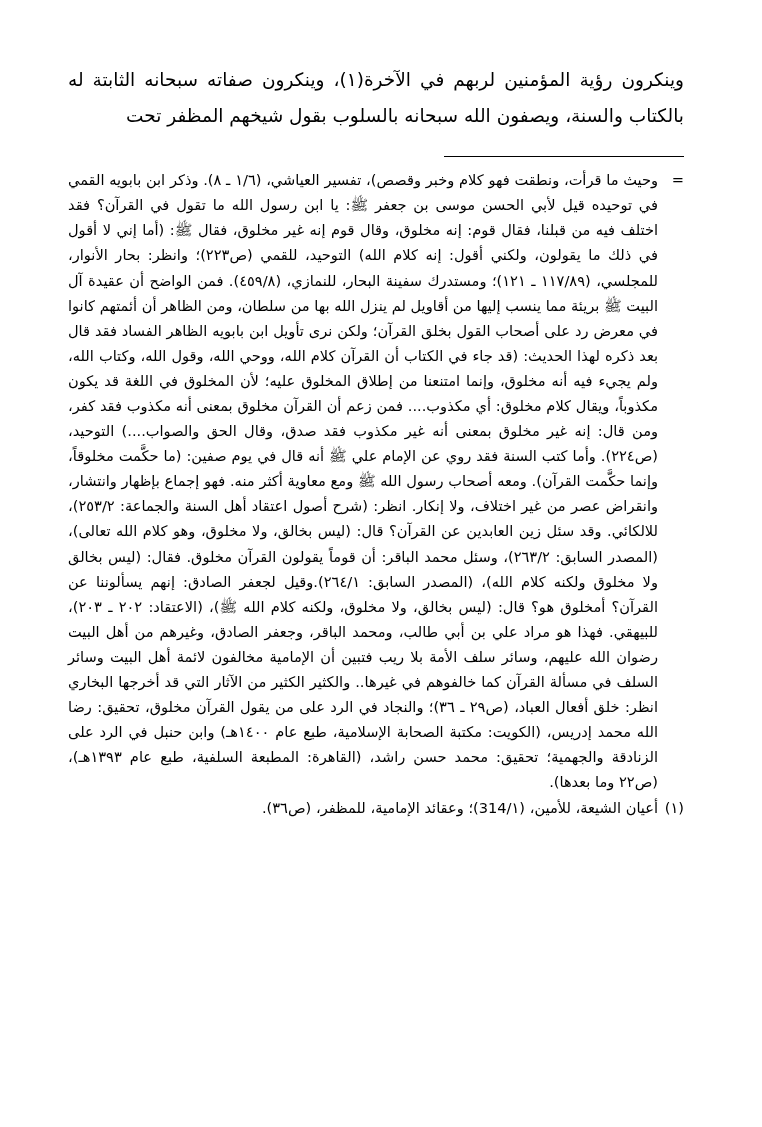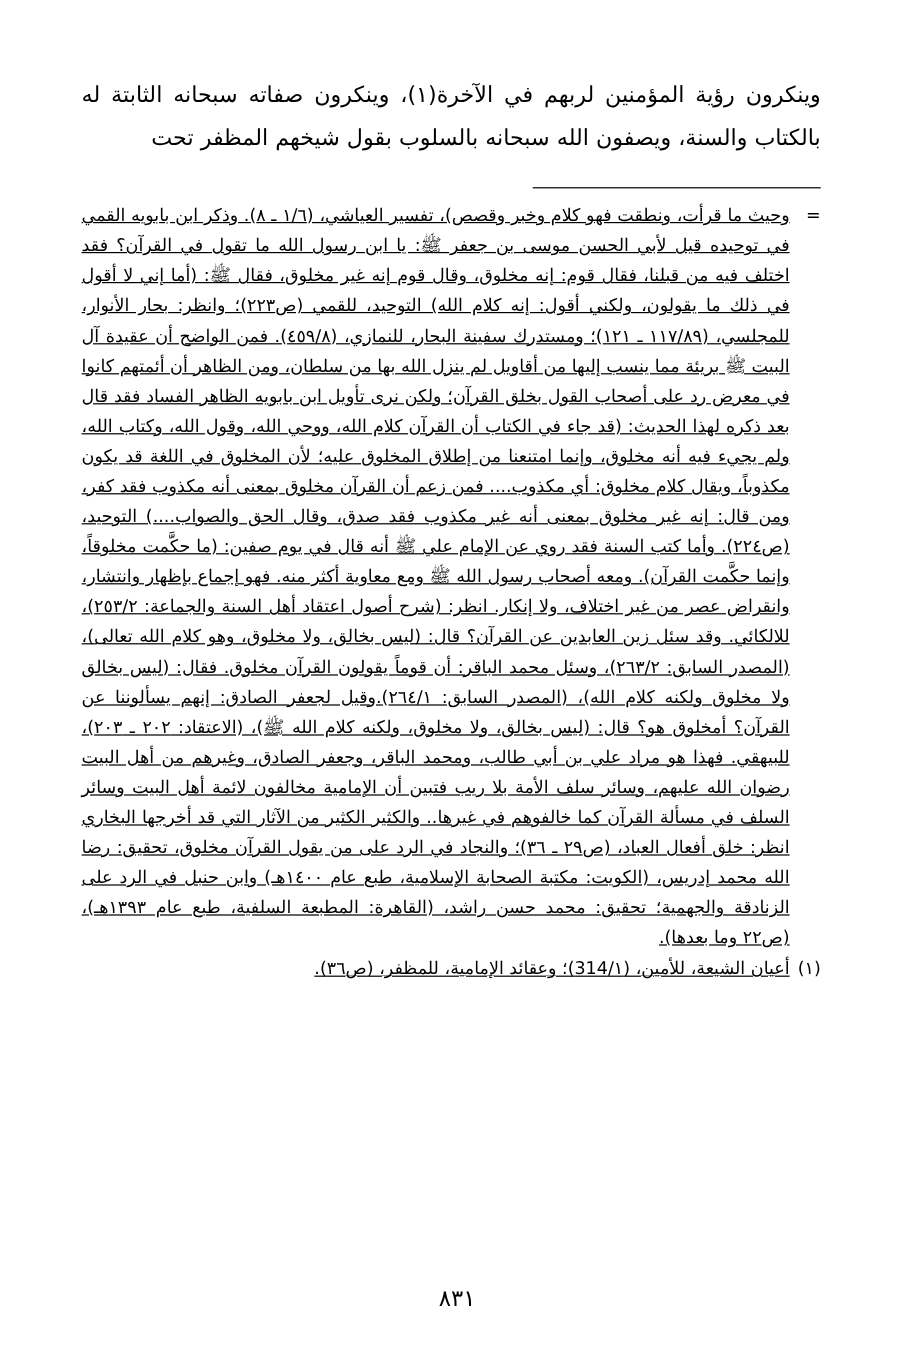--- a/index.html
+++ b/index.html
@@ -58,21 +58,20 @@
     width: 26px;
     text-align: right;
     font-size: 14.6px;
     line-height: 1.72;
     padding-top: 0px;
   }
   .fn-body {
     flex: 1 1 auto;
     text-align: justify;
     text-align-last: right;
-    text-decoration: underline;
   }
   .fn-body p {
     margin: 0;
   }
   .pagenum {
     position: absolute;
     bottom: 34px;
     left: 0;
     right: 0;
     text-align: center;
@@ -102,15 +101,14 @@
 
     <div class="fn">
       <div class="fn-marker">(١)</div>
       <div class="fn-body">
         <p>أعيان الشيعة، للأمين، (314/١)؛ وعقائد الإمامية، للمظفر، (ص٣٦).</p>
       </div>
     </div>
 
   </div>
 
-  <div class="pagenum">٨٣١</div>
 
 </div>
 
 </body></html>

